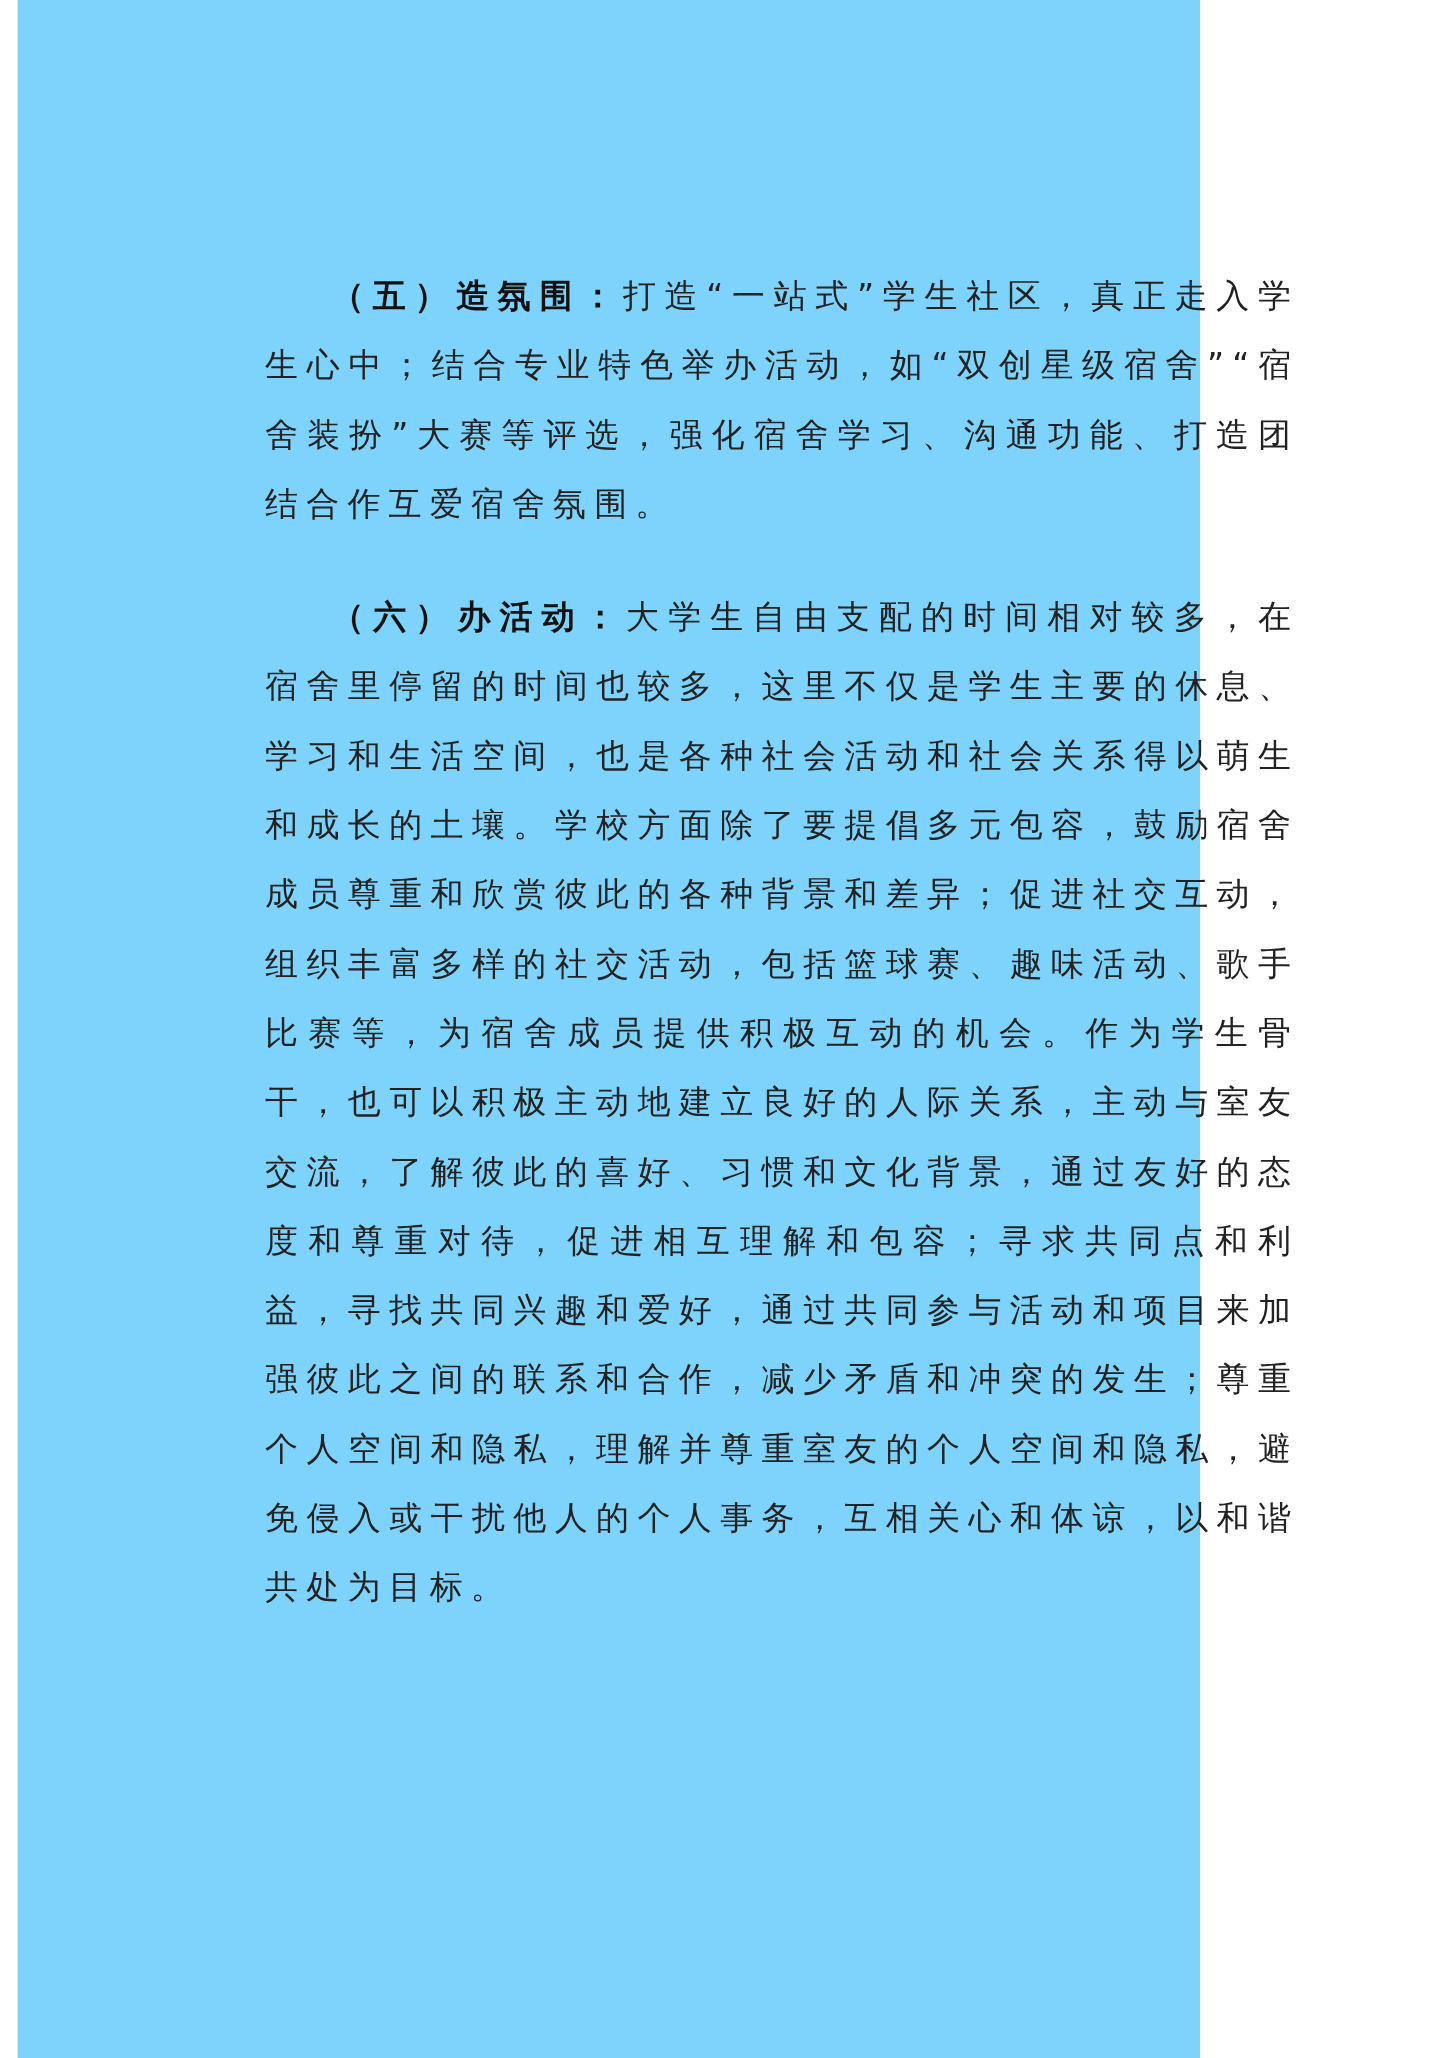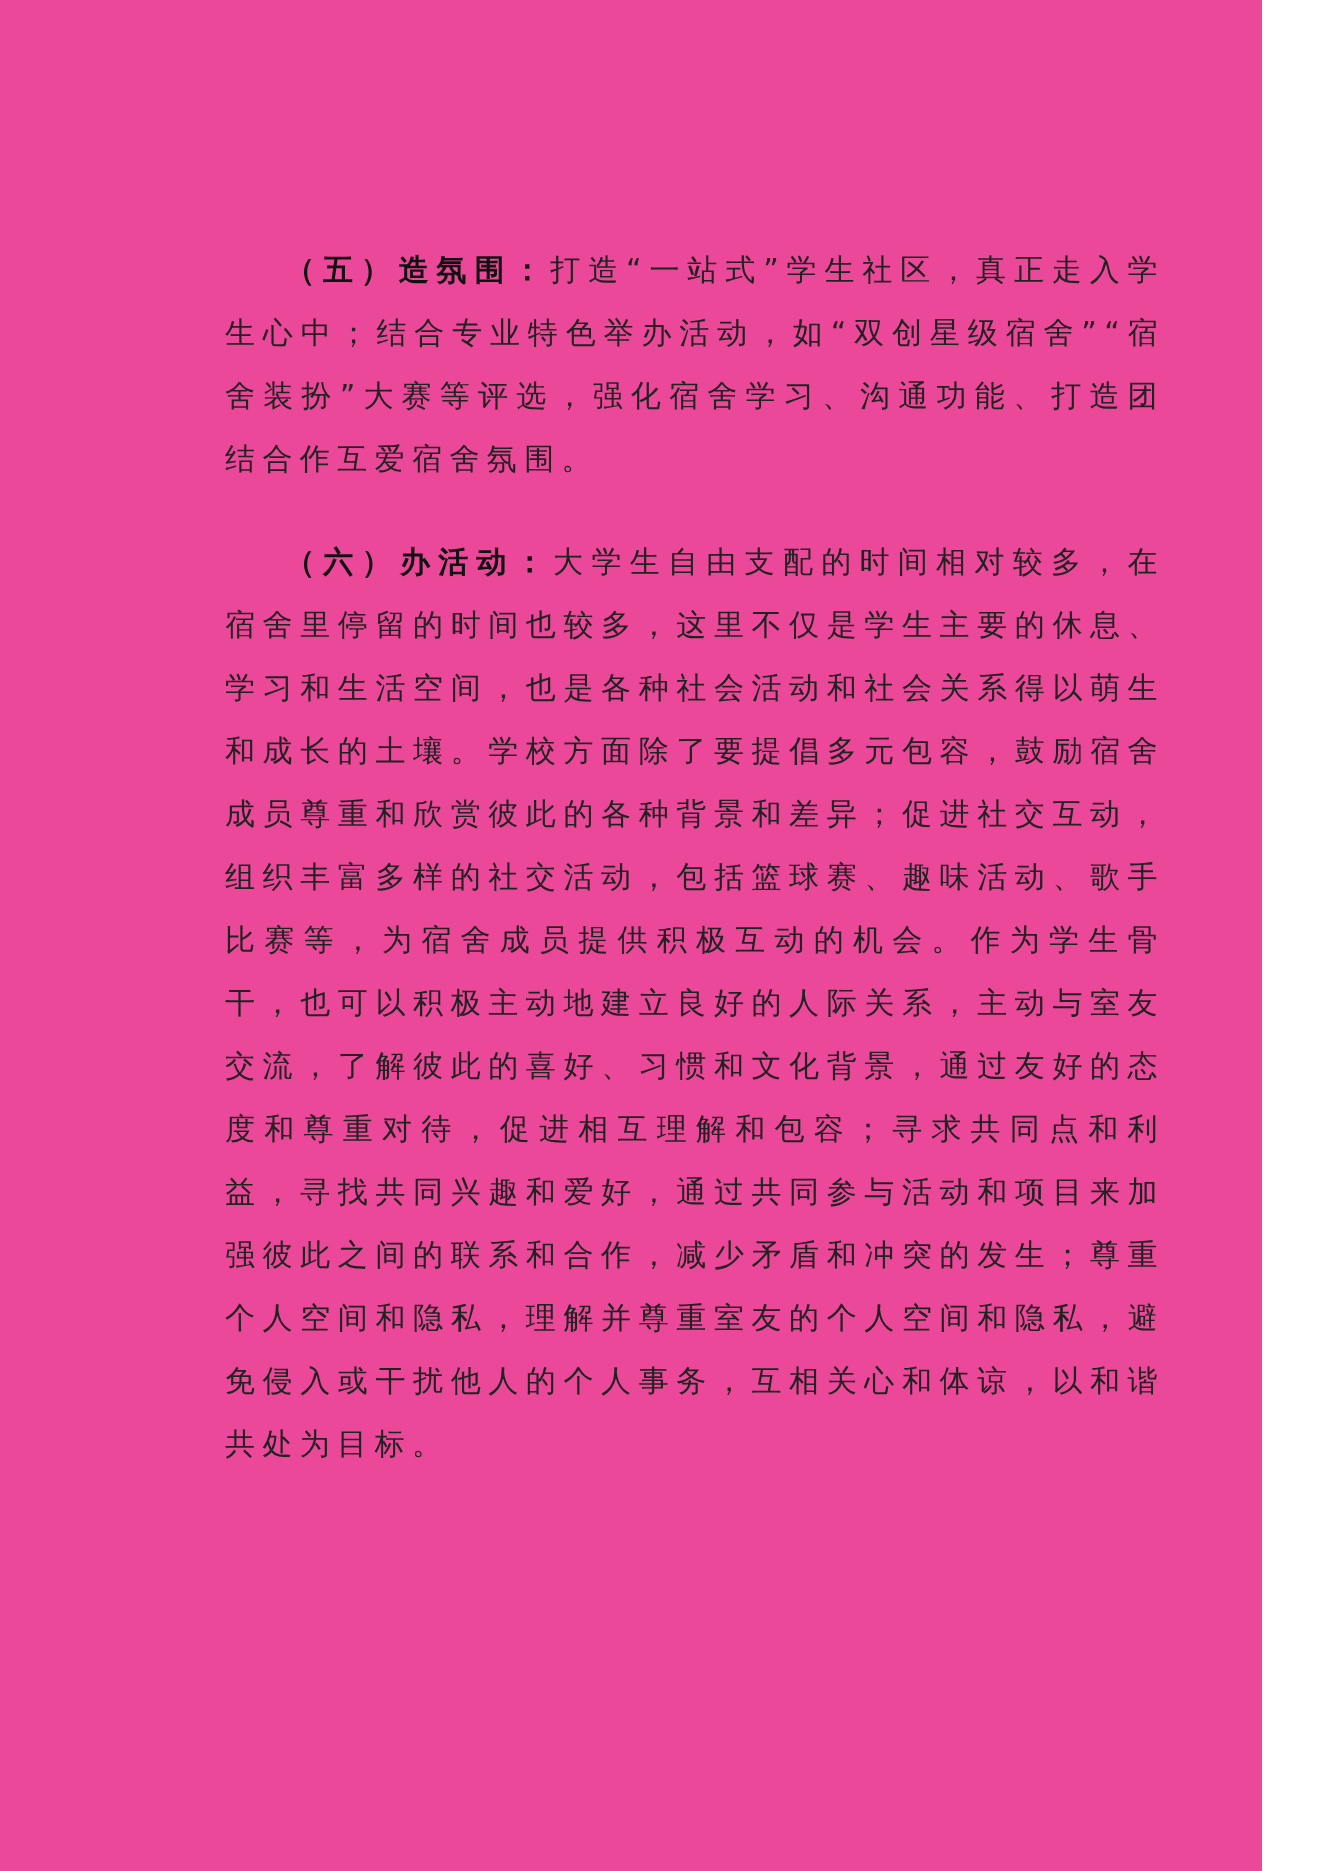--- a/index.html
+++ b/index.html
@@ -1,17 +1,17 @@
 <!DOCTYPE html>
 <html><head>
   <meta charset="utf-8">
   <style>
     html, body { margin: 0; padding: 0; background: #ffffff; }
     body { width: 1323px; height: 1871px; position: relative; overflow: hidden; }
-    .page { position: absolute; left: 0; top: 0; width: 1262px; height: 1871px; background: #ec4899; }
+    .page { position: absolute; left: 16px; top: 0; width: 1075px; height: 1871px; background: #7dd3fc; }
     .para { position: absolute; left: 225px; width: 940px; margin: 0;
             font-family: "DejaVu Sans", "Liberation Sans", sans-serif;
             font-size: 30px; line-height: 63px; color: #222;
             letter-spacing: 7.4px; text-align: justify; text-indent: 2em;
             word-break: break-all; }
     .p1 { top: 238px; }
     .p2 { top: 530px; }
     .lead { font-weight: bold; color: #111; }
   </style>
 </head>

